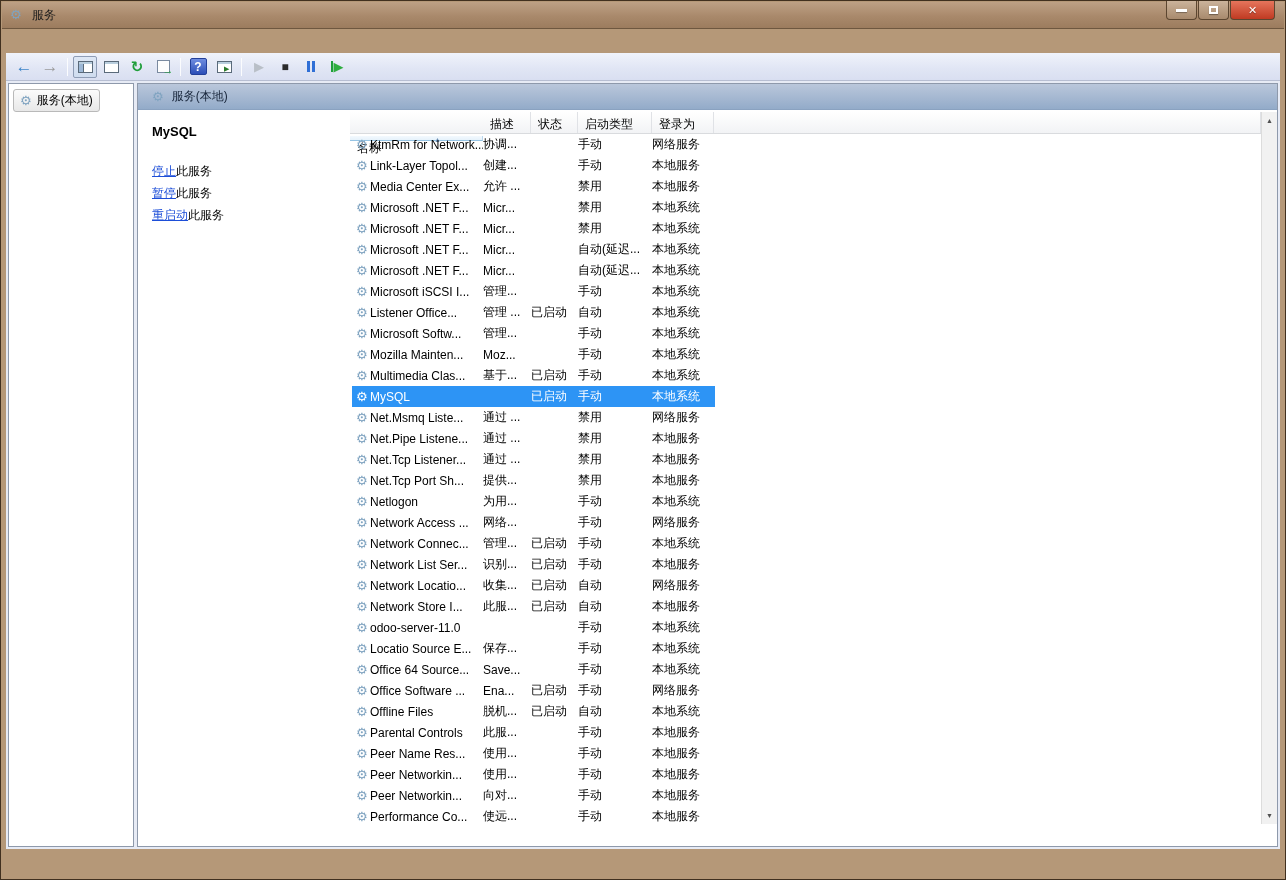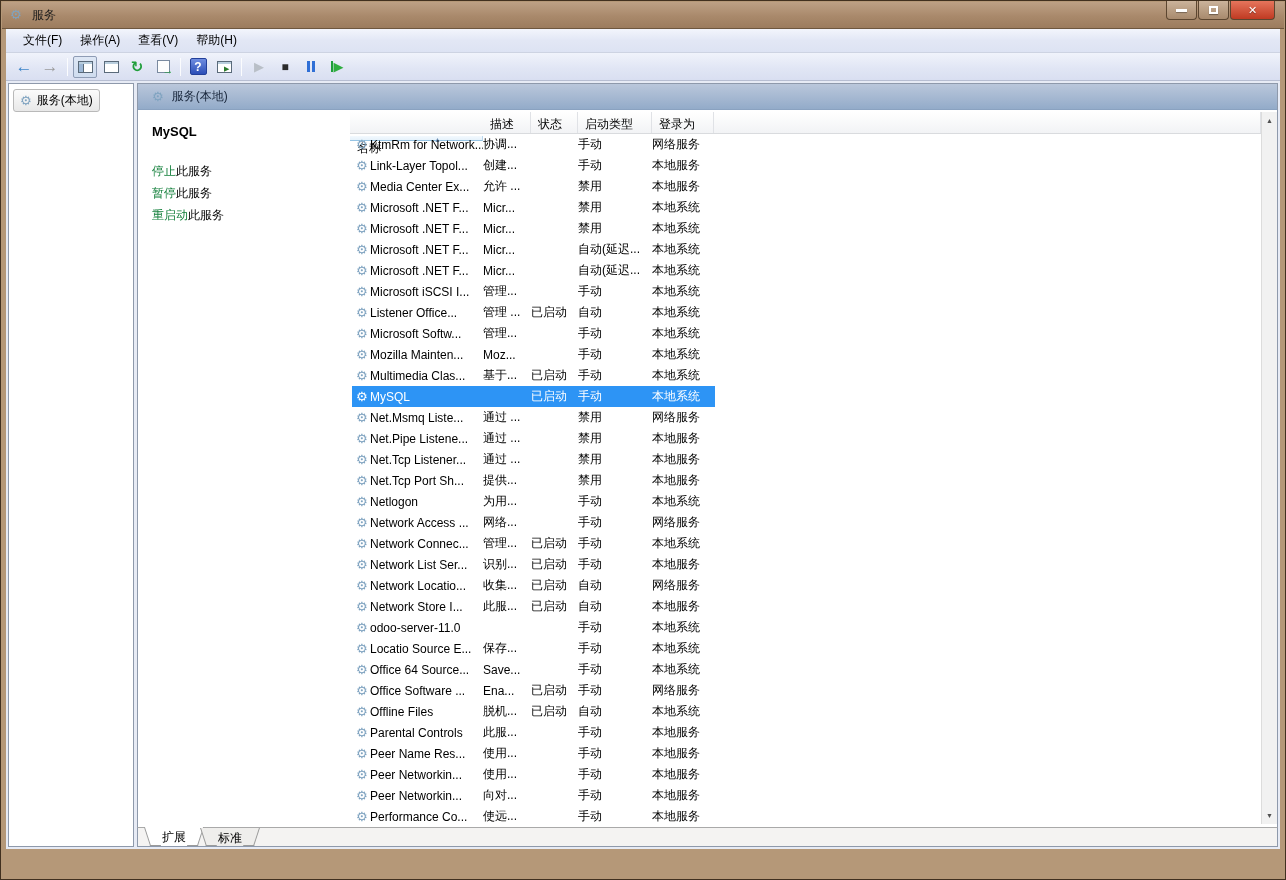--- a/index.html
+++ b/index.html
@@ -62,21 +62,21 @@
   .gear { color:#7fa3c0; font-size:13px; line-height:13px; }
 
   .rpane { position:absolute; left:131px; right:2px; top:2px; bottom:2px; background:#fff; border:1px solid #8e99ab; }
   .band { position:absolute; left:0; right:0; top:0; height:26px;
     background:linear-gradient(#bac7db,#93abc9); border-bottom:1px solid #8aa2c0;
     display:flex; align-items:center; padding-left:14px; gap:8px; color:#17253a; }
 
   .subpanel { position:absolute; left:0; top:26px; width:212px; bottom:22px; background:#fff; padding:14px 0 0 14px; }
   .sub-title { font-weight:bold; font-size:13px; margin-bottom:24px; }
   .svc-link { margin-bottom:5px; }
-  .svc-link .act { color:#15803d; cursor:pointer; }
+  .svc-link .act { color:#1d4ed8; text-decoration:underline; cursor:pointer; }
 
   
   .list { position:absolute; left:212px; right:0; top:26px; bottom:22px; background:#fff; }
   .lheader { position:absolute; left:0; right:16px; top:2px; height:22px;
     background:linear-gradient(#ffffff,#f2f3f5); border-bottom:1px solid #d9dbde; display:flex; }
   .hcell { border-right:1px solid #e0e2e6; padding:4px 0 0 7px; position:relative; }
   .hcell.sorted { background:linear-gradient(#f3f9fe,#e6f2fb); border-right-color:#bcd8ee; border-bottom:1px solid #96c4e4;margin-top:24px; }
   .sort-arrow { position:absolute; top:0px; left:84px; font-size:7px; color:#6a8cb0; }
   .c-name { width:133px; } .c-desc { width:48px;font-family:Liberation Serif, serif; } .c-status { width:47px; } .c-startup { width:74px; } .c-logon { width:62px; }
   .hfill { flex:1; }
@@ -121,26 +121,20 @@
         <span class="glyph-min"></span>
       </div>
     <div class="wbtn">
         <span class="glyph-restore"></span>
       </div>
     <div class="wbtn close">
         <span>✕</span>
       </div>
   </div>
 
-  <div class="menubar">
-    <span class="menu-item">文件(F)</span>
-    <span class="menu-item">操作(A)</span>
-    <span class="menu-item">查看(V)</span>
-    <span class="menu-item">帮助(H)</span>
-  </div>
 
   <div class="toolbar">
     <div class="tbtn">
         <span class="arrow-back">←</span>
       </div>
     <div class="tbtn">
         <span class="arrow-fwd">→</span>
       </div>
     <div class="tsep"></div>
     <div class="tbtn pressed">
@@ -528,19 +522,15 @@
   </div>
           </div>
 
         <div class="vscroll">
           <div class="varrow">▲</div>
           <div class="varrow down">▼</div>
         </div>
       </div>
     </div>
 
-    <div class="tabstrip">
-      <div class="tab active"><span>扩展</span></div>
-      <div class="tab"><span>标准</span></div>
-    </div>
   </div>
 
 </div>
 
 </body></html>

